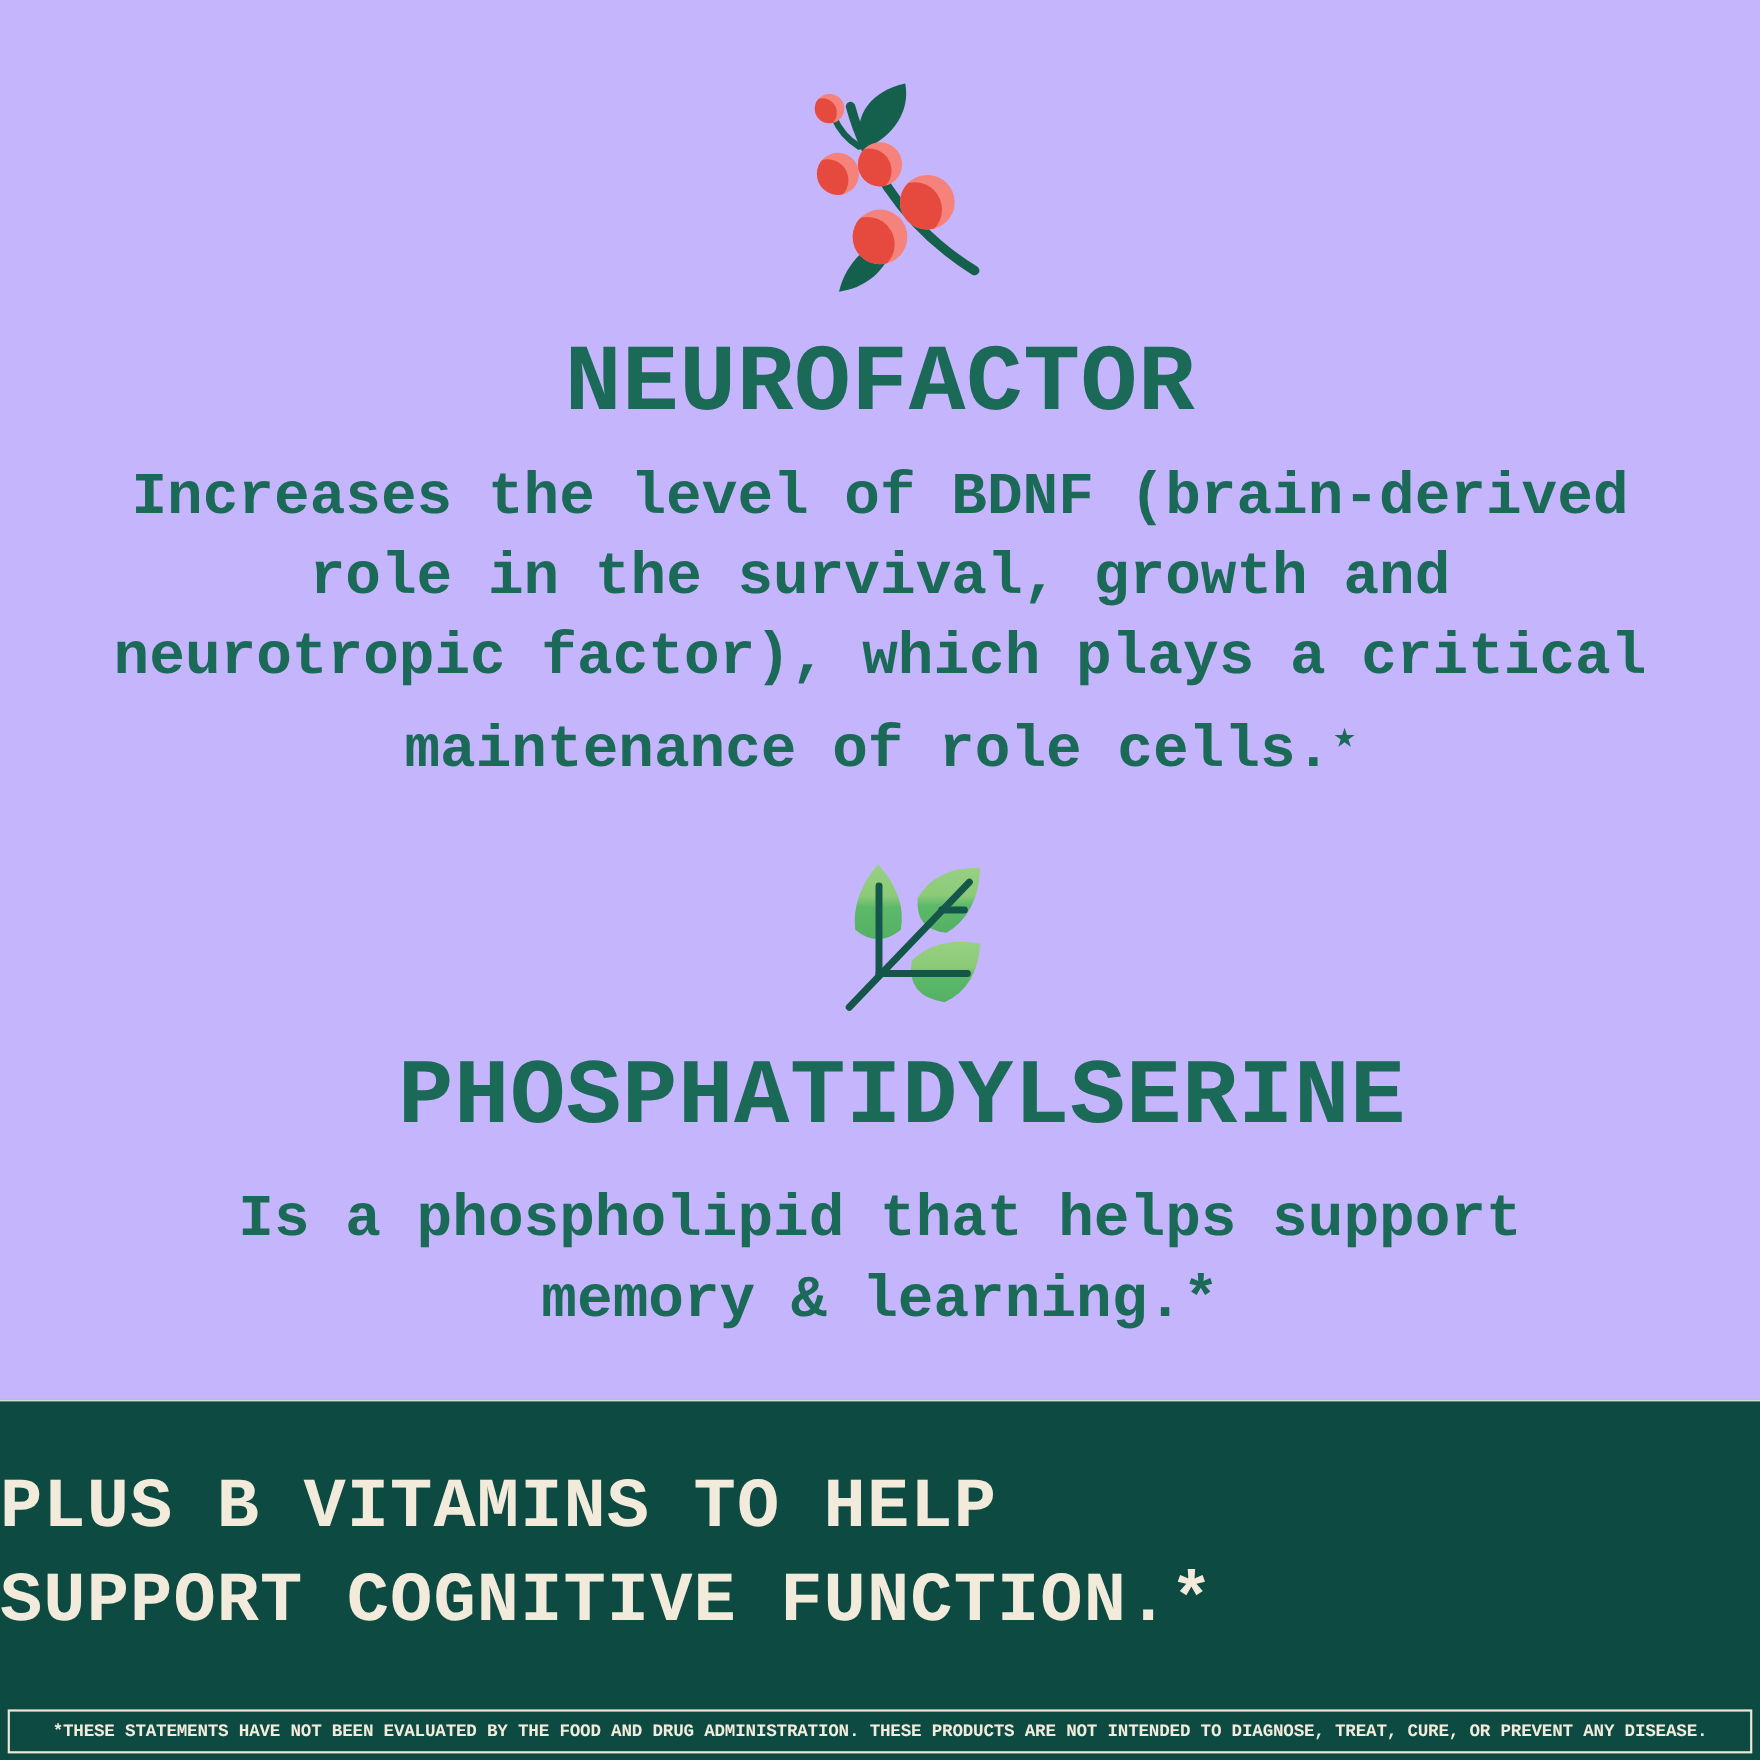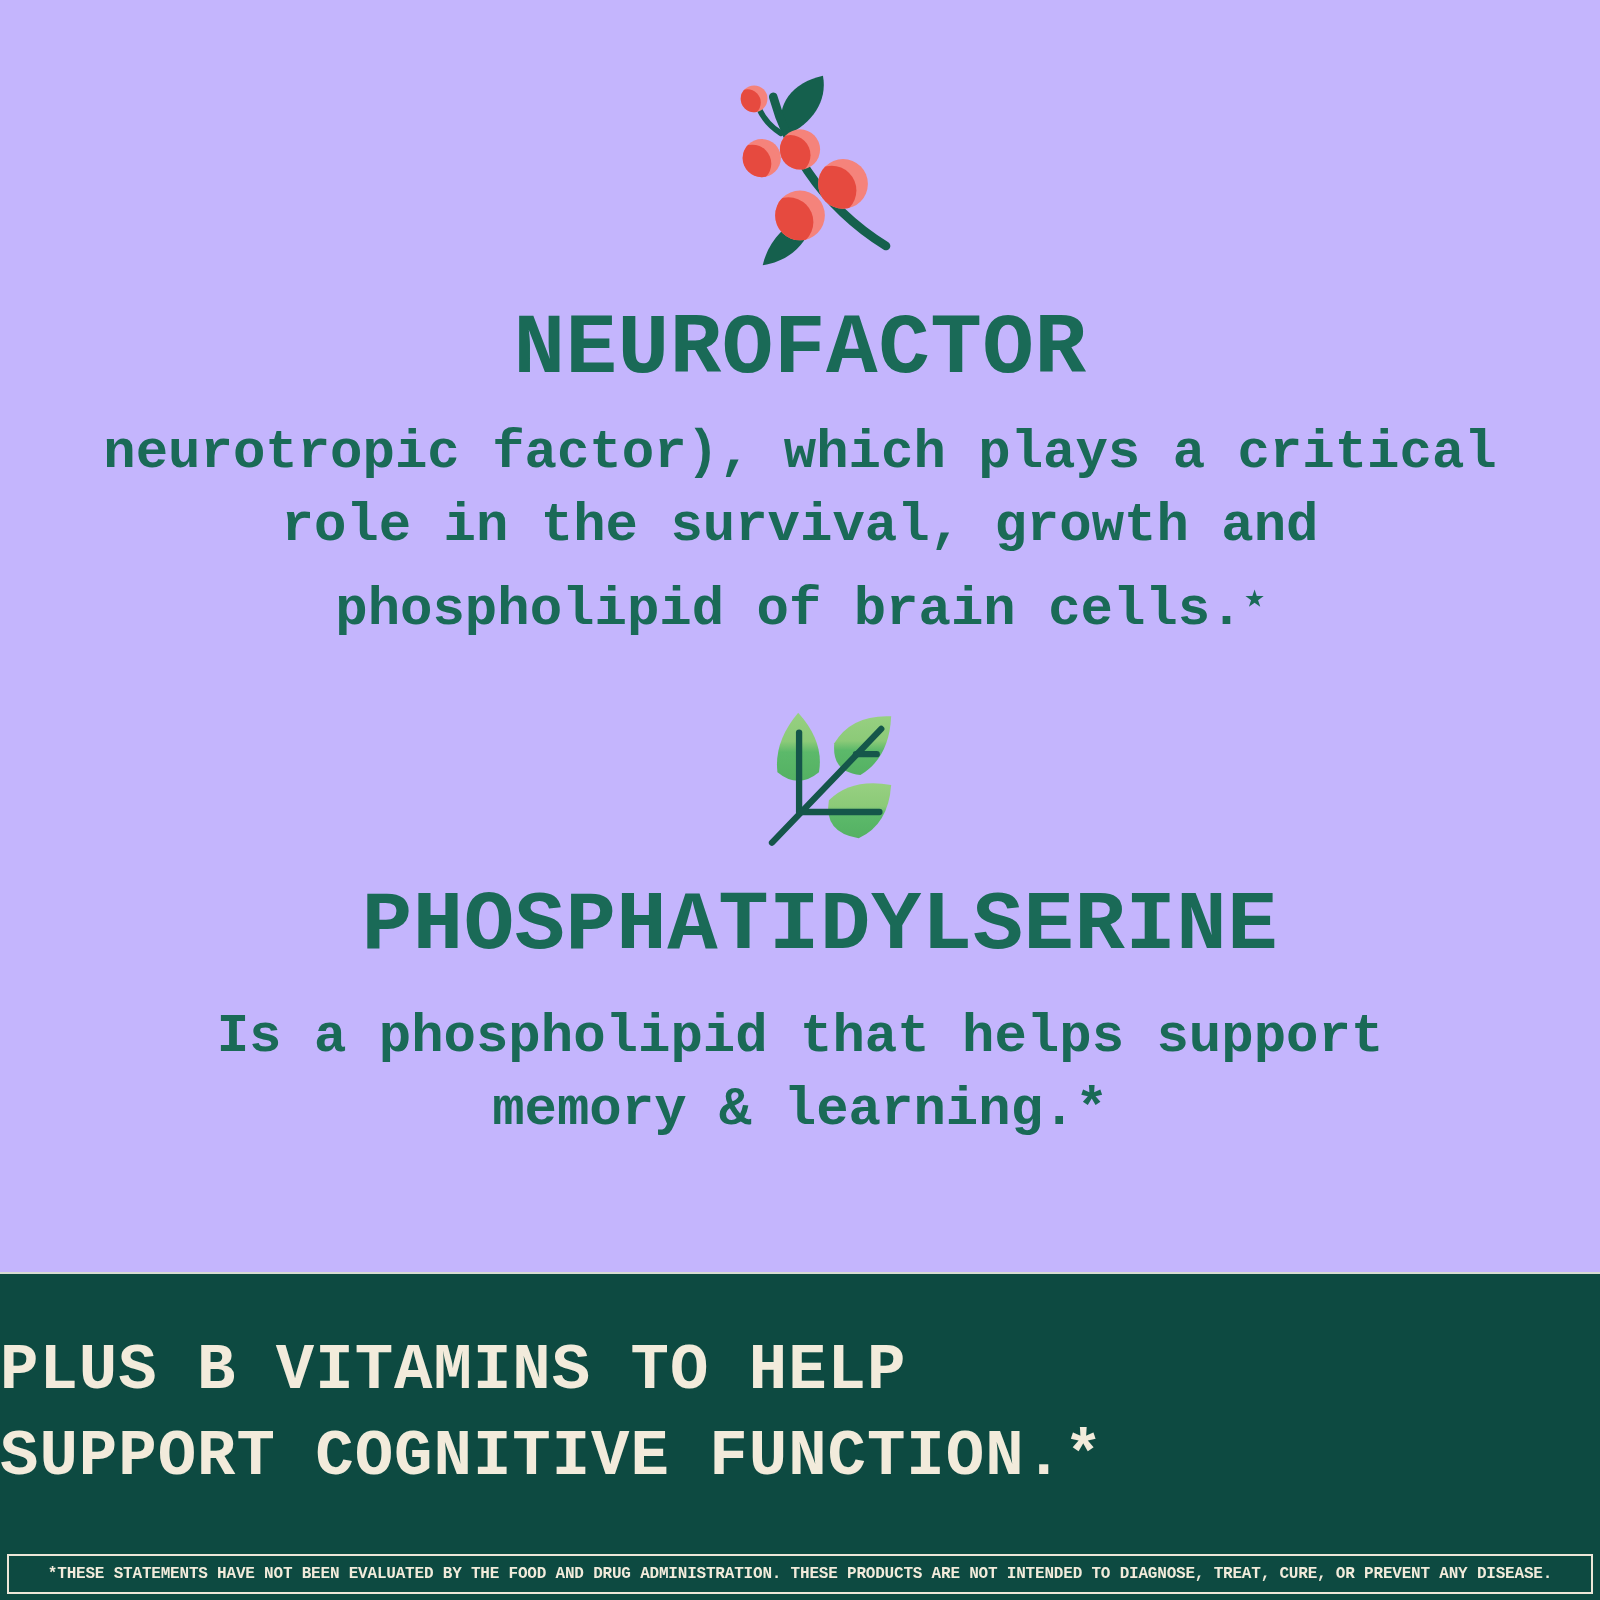--- a/index.html
+++ b/index.html
@@ -139,23 +139,24 @@
       </g>
       <g>
         <circle cx="100" cy="150" r="26" fill="#F5837B"></circle>
         <circle cx="88" cy="157" r="26" fill="#E64A3F" clip-path="url(#bc5)"></circle>
       </g>
     </svg>
 
     <h1 class="section-title">NEUROFACTOR</h1>
 
     <p class="body-text">
+      <span class="line">Increases the level of BDNF (brain-derived</span>
+      <span class="line">role in the survival, growth and</span>
       <span class="line">neurotropic factor), which plays a critical</span>
-      <span class="line">role in the survival, growth and</span>
-      <span class="line"><span>phospholipid of brain cells.</span><span class="star-mark">★</span></span>
+      <span class="line"><span>maintenance of role cells.</span><span class="star-mark">★</span></span>
     </p>
 
     <svg class="icon-block leaf-svg" viewBox="0 0 230 195" xmlns="http://www.w3.org/2000/svg">
       <defs>
         <linearGradient id="leafGrad" x1="0" y1="0" x2="0" y2="1">
           <stop offset="0" stop-color="#97D081"></stop>
           <stop offset="0.42" stop-color="#8CCA78"></stop>
           <stop offset="0.58" stop-color="#5CB96A"></stop>
           <stop offset="1" stop-color="#54B163"></stop>
         </linearGradient>

